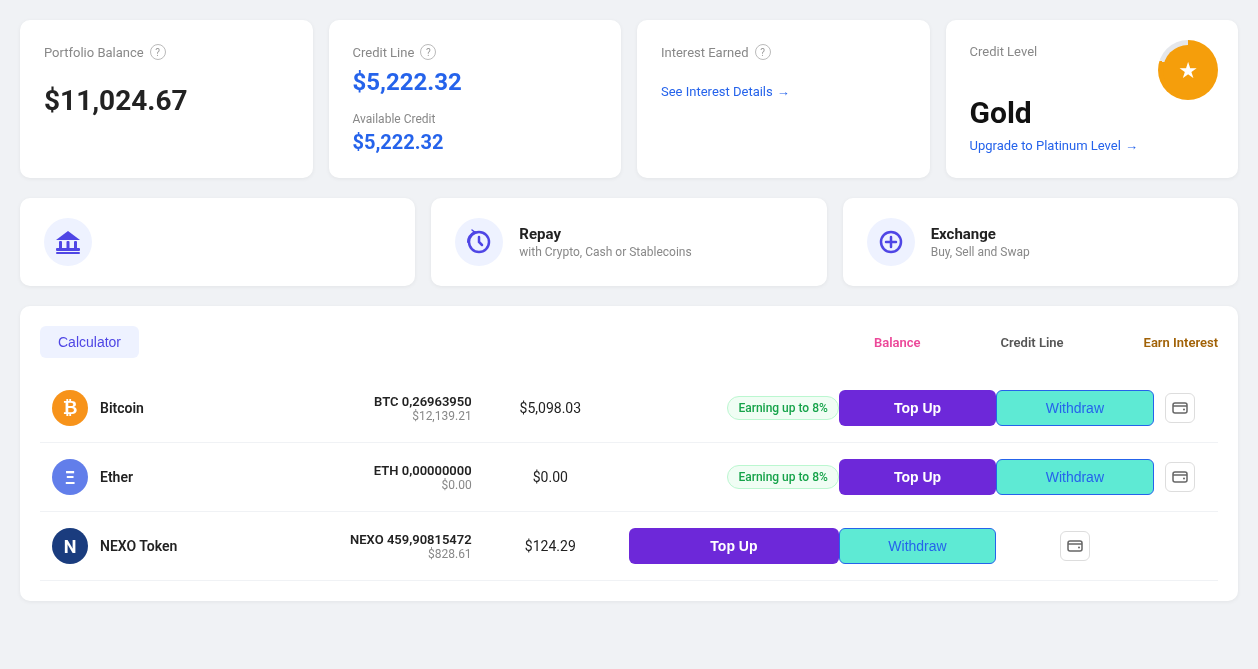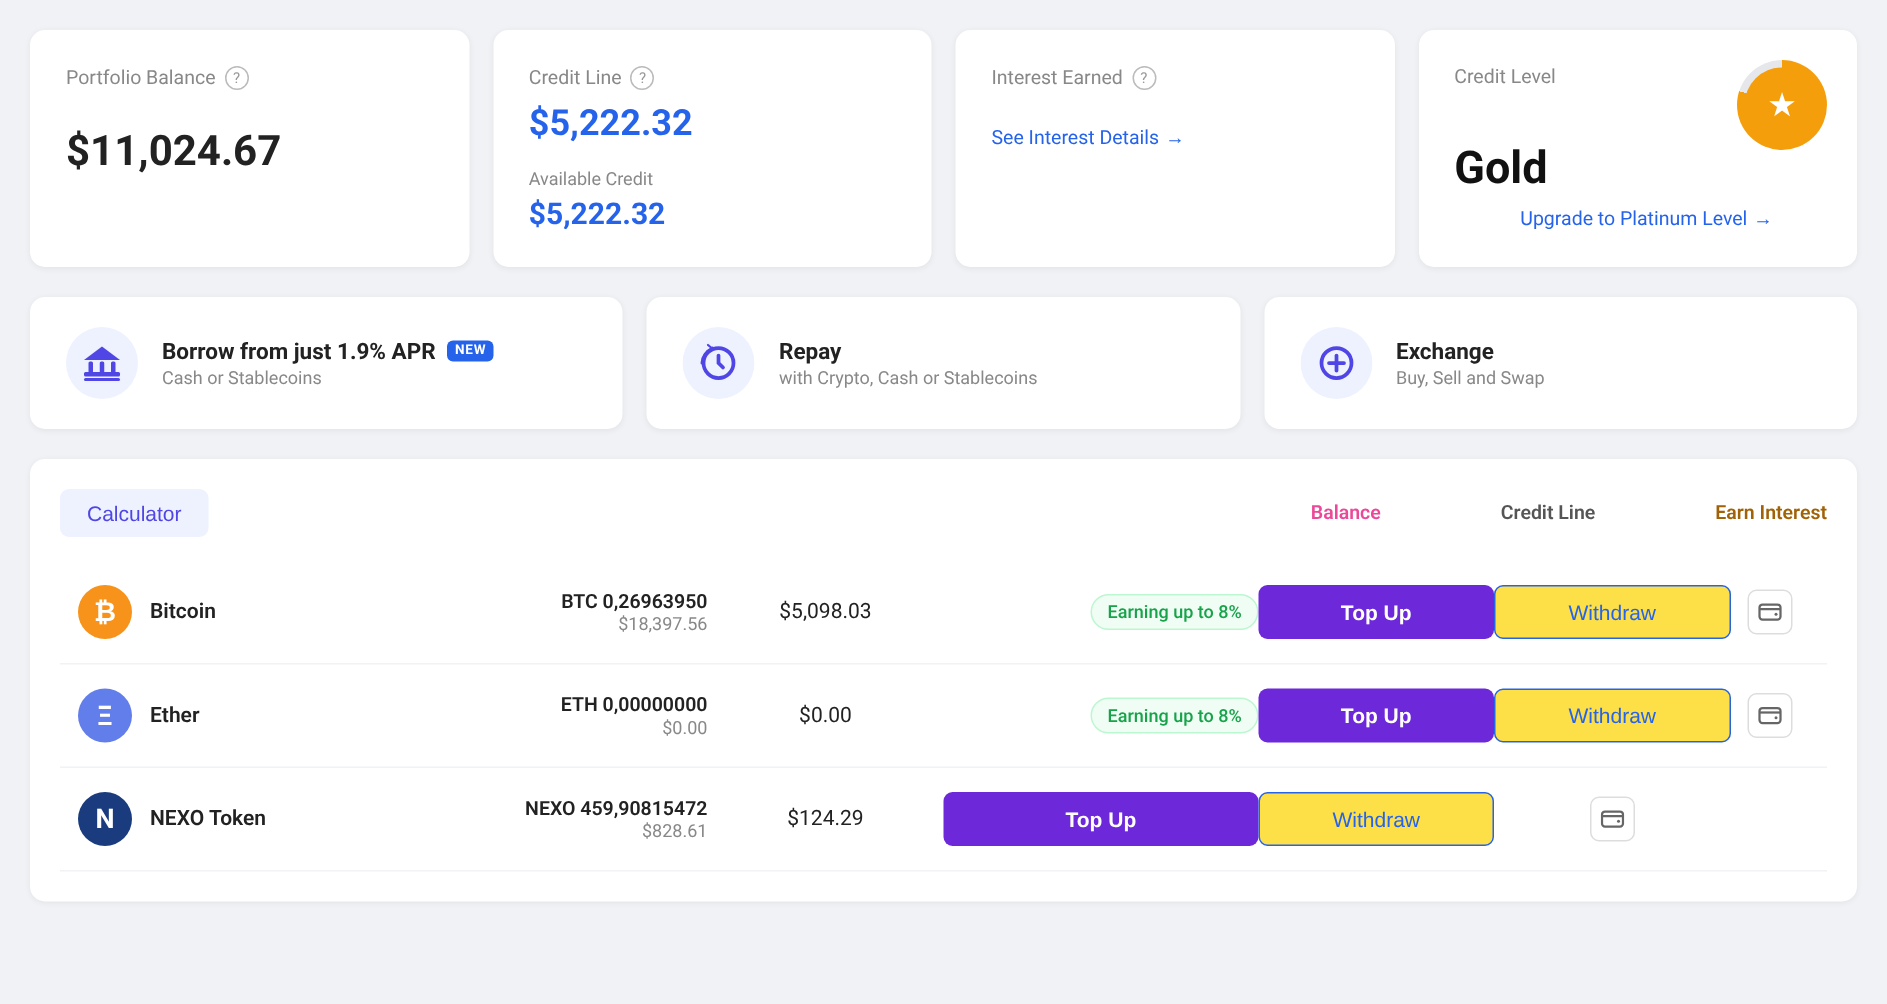--- a/index.html
+++ b/index.html
@@ -136,21 +136,20 @@
 
     .upgrade-link {
       font-size: 13px;
       color: #2563eb;
       text-decoration: none;
       display: inline-flex;
       align-items: center;
       gap: 4px;
       margin-top: 8px;
       cursor: pointer;
-      margin-left: 44px;
     }
 
     
     .action-banners {
       display: grid;
       grid-template-columns: 1fr 1fr 1fr;
       gap: 16px;
       margin-bottom: 20px;
     }
 
@@ -341,21 +340,21 @@
       border: none;
       border-radius: 6px;
       padding: 10px 20px;
       font-size: 14px;
       font-weight: 600;
       cursor: pointer;
       width: 100%;
     }
 
     .withdraw-btn {
-      background: #fde047;
+      background: #5eead4;
       color: #2563eb;
       border: 1.5px solid #2563eb;
       border-radius: 6px;
       padding: 9px 16px;
       font-size: 14px;
       font-weight: 500;
       cursor: pointer;
       width: 100%;
     }
 
@@ -438,27 +437,20 @@
           <g fill="#4f46e5">
             <rect x="12" y="30" width="24" height="3" rx="1"></rect>
             <rect x="12" y="34" width="24" height="2" rx="1"></rect>
             <rect x="15" y="23" width="3" height="8" rx="1"></rect>
             <rect x="22.5" y="23" width="3" height="8" rx="1"></rect>
             <rect x="30" y="23" width="3" height="8" rx="1"></rect>
             <polygon points="24,13 36,22 12,22"></polygon>
           </g>
         </svg>
       </div>
-      <div class="banner-text">
-        <div class="banner-title">
-          <span>Borrow from just 1.9% APR</span>
-          <span class="badge-new">NEW</span>
-        </div>
-        <div class="banner-subtitle">Cash or Stablecoins</div>
-      </div>
     </div>
 
     <div class="banner">
       <div class="banner-icon">
         <svg width="48" height="48" viewBox="0 0 48 48" fill="none">
           <rect width="48" height="48" rx="24" fill="#eef2ff"></rect>
           <circle cx="24" cy="24" r="10" stroke="#4f46e5" stroke-width="2.5" fill="none"></circle>
           <path d="M24 19v5l3 3" stroke="#4f46e5" stroke-width="2.5" stroke-linecap="round"></path>
           <path d="M20 14c-4 2-7 6-7 10" stroke="#4f46e5" stroke-width="2" stroke-linecap="round"></path>
           <path d="M17 12l3 2.5-3.5 2" stroke="#4f46e5" stroke-width="1.5" stroke-linecap="round" fill="none"></path>
@@ -499,21 +491,21 @@
     </div>
 
     <div id="asset-rows">
     <div class="asset-row">
     <div class="asset-name-cell">
       <div class="asset-icon btc">₿</div>
       <span class="asset-name-text">Bitcoin</span>
     </div>
     <div class="balance-cell">
       <div class="balance-crypto">BTC 0,26963950</div>
-      <div class="balance-usd">$18,397.56</div>
+      <div class="balance-usd">$12,139.21</div>
     </div>
     <div class="credit-line-cell">$5,098.03</div>
     <div class="earn-interest-cell">
       <span class="earn-badge">Earning up to 8%</span>
     </div>
     <div>
       <button class="top-up-btn">Top Up</button>
     </div>
     <div>
       <button class="withdraw-btn">Withdraw</button>

